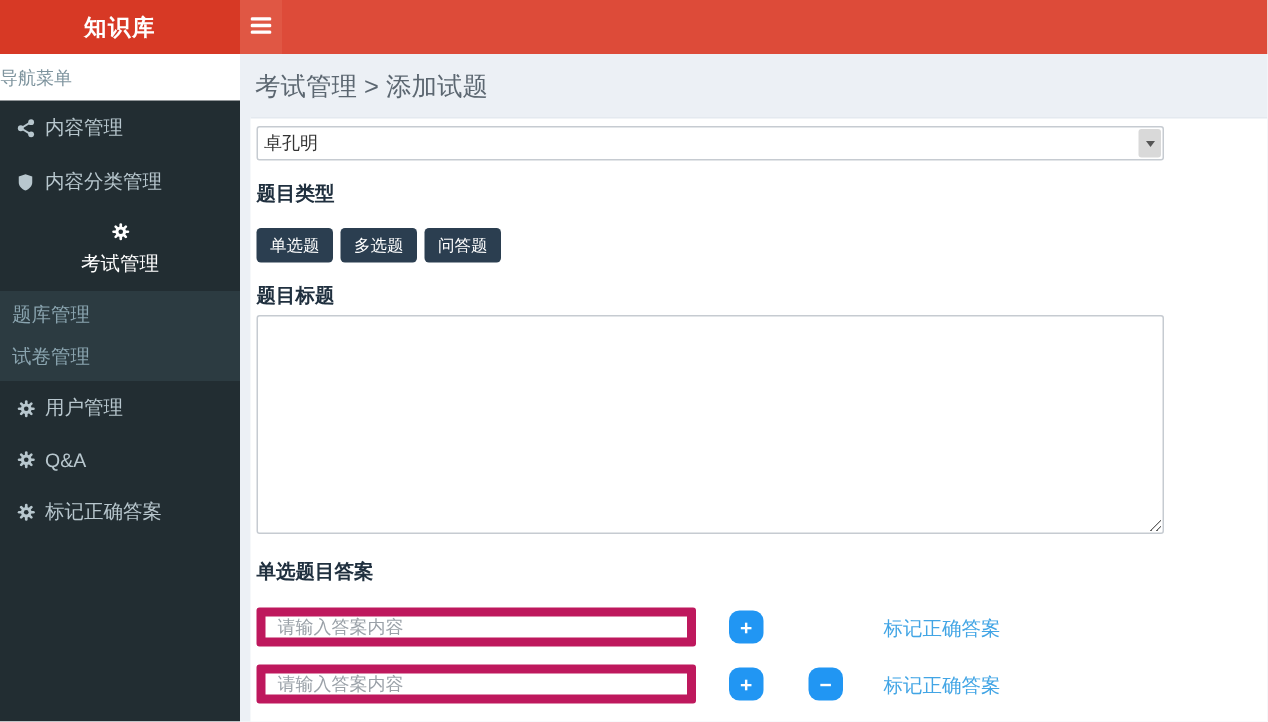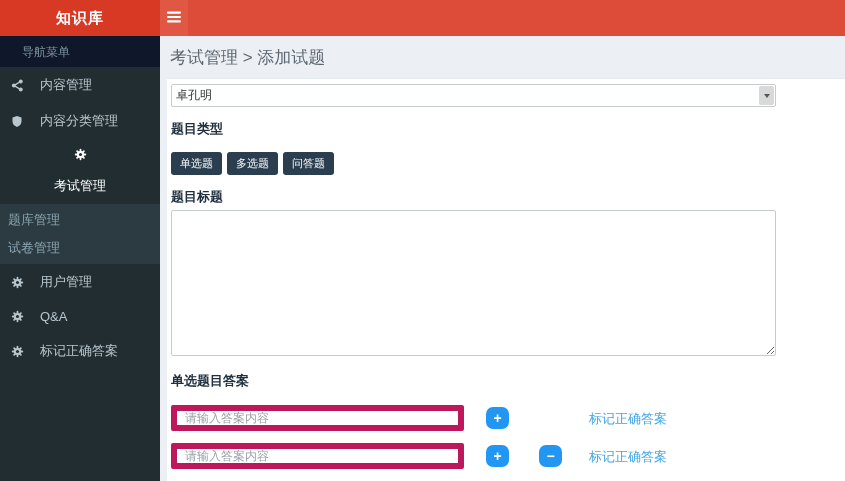--- a/index.html
+++ b/index.html
@@ -23,25 +23,25 @@
     width: 28px; border: none; background: #e05744; cursor: pointer;
     display: flex; align-items: center; justify-content: center; padding: 0;
   }
 
   
   .sidebar {
     position: absolute; left: 0; top: 36px; bottom: 0; width: 160px;
     background: #222d32; color: #b8c7ce; font-size: 13px;
   }
   .side-header {
-    color: #7e949e; font-size: 12px; padding: 8px 10px 6px 22px;
-    background: #0f172a;
+    color: #7e949e; font-size: 12px; padding: 8px 10px 6px 0;
+    background: #ffffff;
   }
   .side-item {
-    display: flex; align-items: center; gap: 16px;
+    display: flex; align-items: center; gap: 6px;
     padding: 9px 10px; cursor: pointer; color: #b8c7ce;
   }
   .side-item .icon { width: 14px; display: inline-flex; justify-content: center; flex: none; }
   .side-item.active { color: #ffffff; flex-direction: column; }
   .submenu { background: #2c3b41; padding: 2px 0; }
   .sub-item {
     padding: 5px 8px; color: #8aa4af; cursor: pointer; font-size: 13px;
   }
 
   

